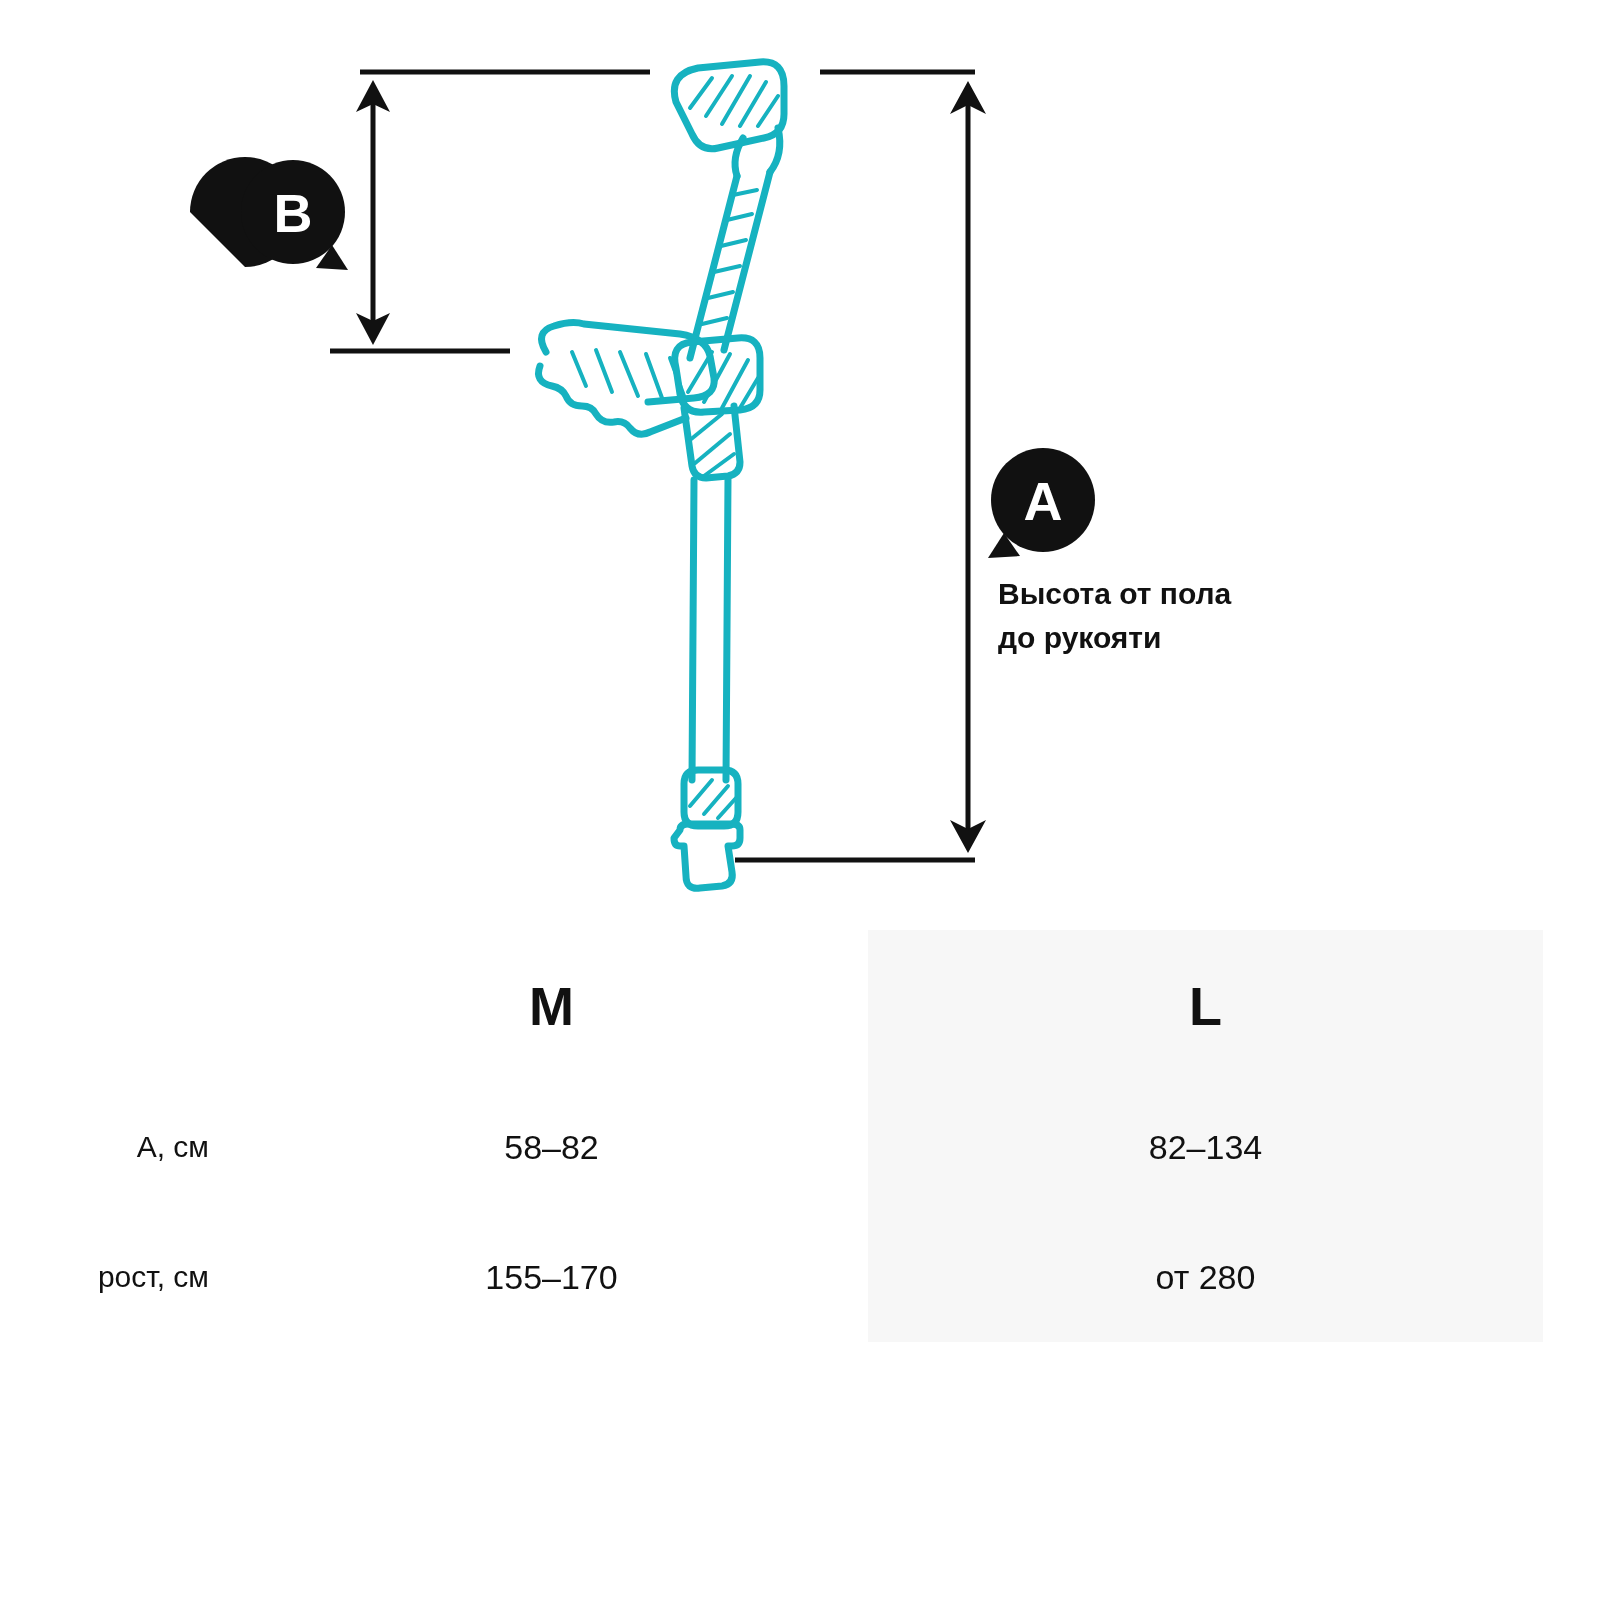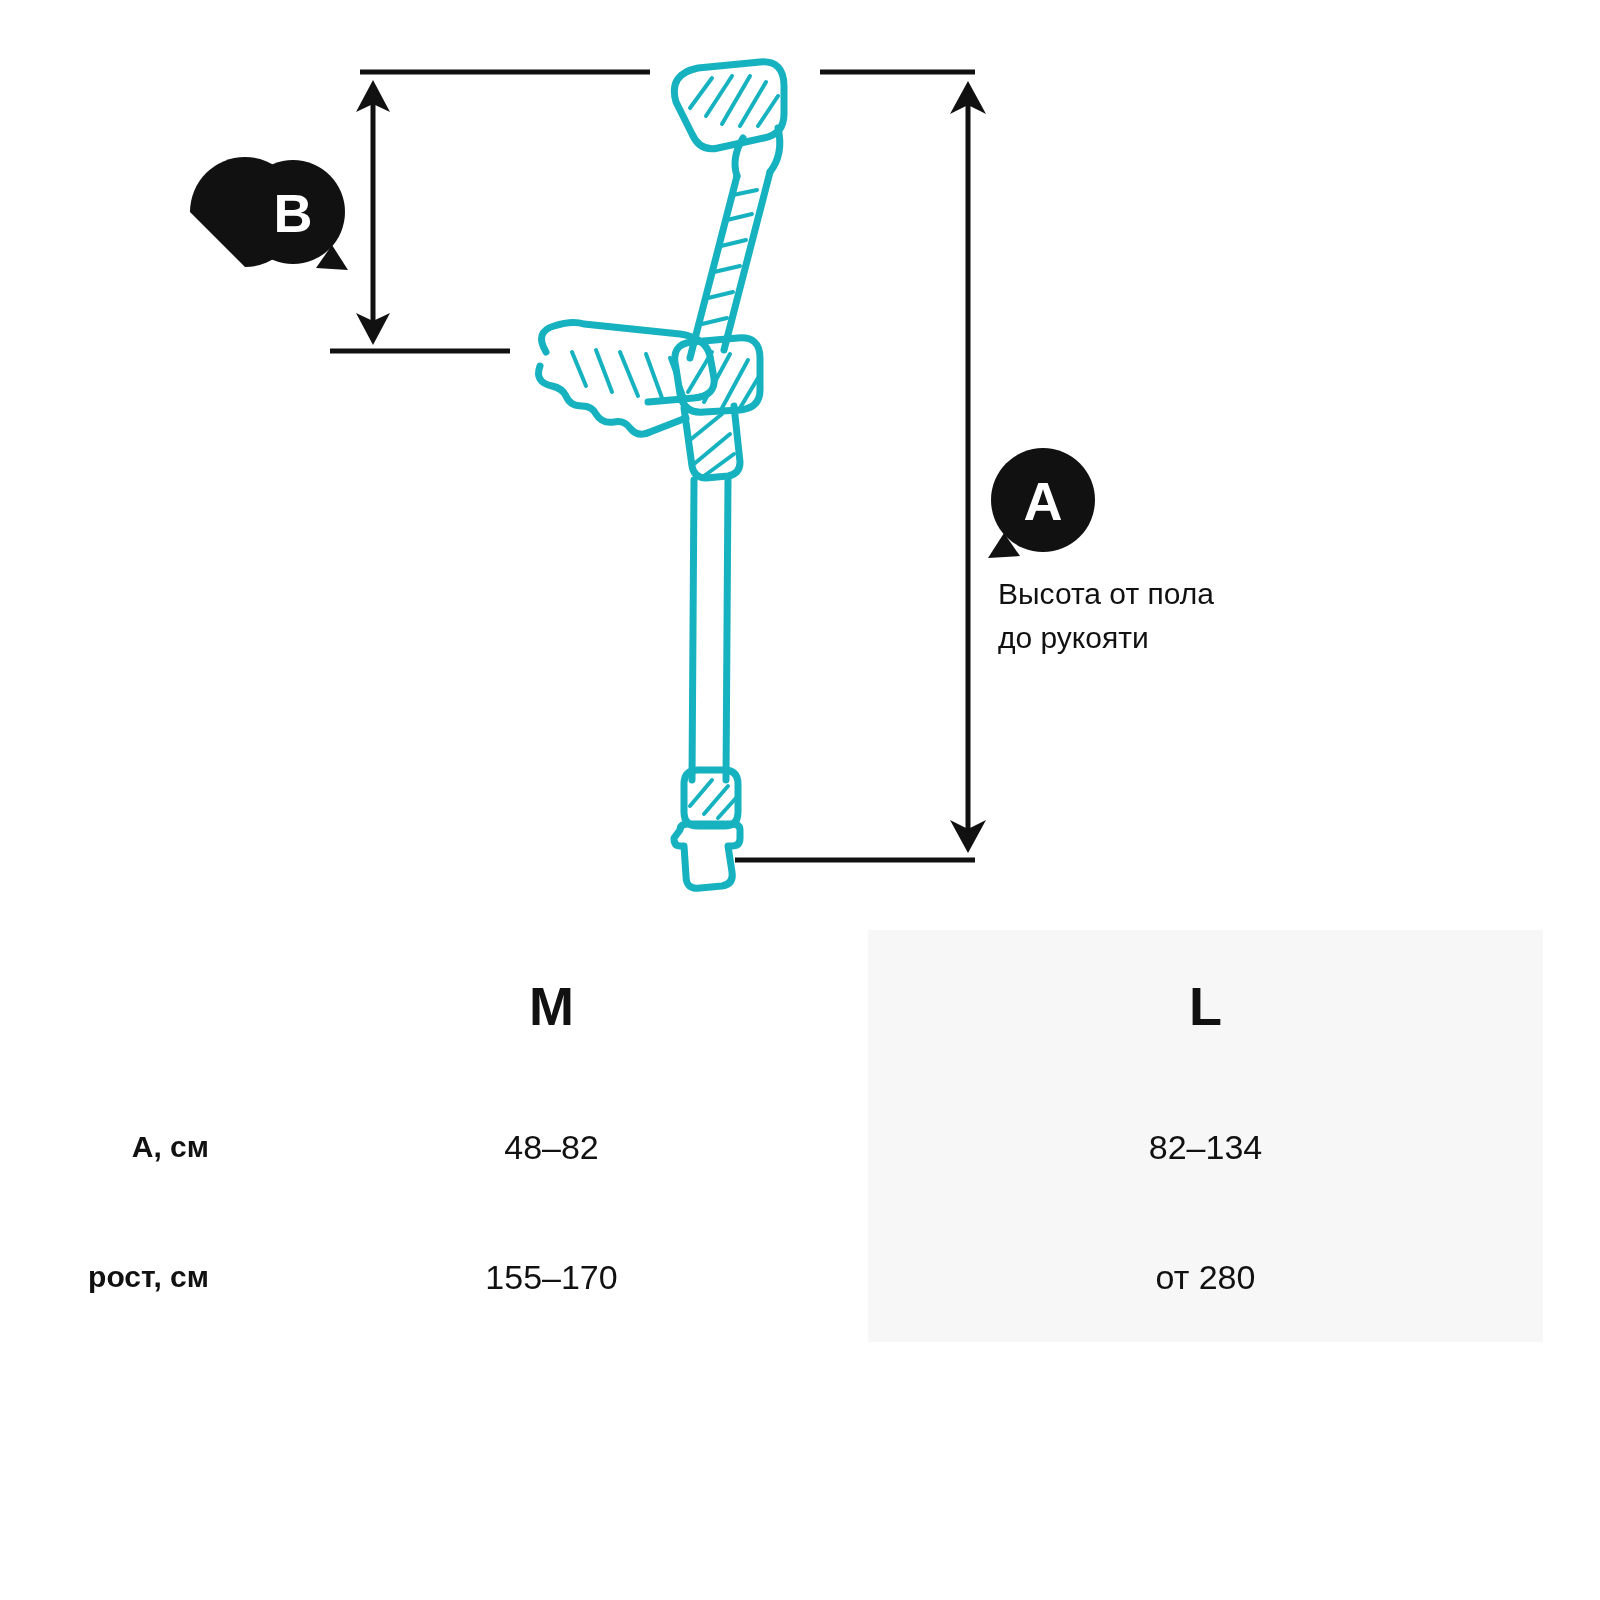--- a/index.html
+++ b/index.html
@@ -26,21 +26,21 @@
     display: block;
   }
   .marker-letter {
     font-family: "Liberation Sans", sans-serif;
     font-weight: bold;
     fill: #ffffff;
   }
   .callout-text {
     position: absolute;
     font-family: "Liberation Sans", sans-serif;
-    font-weight: normal;
+    font-weight: bold;
     font-size: 30px;
     line-height: 1.45;
     color: #111111;
     white-space: pre-line;
   }
   #callout-a-text {
     left: 998px;
     top: 572px;
     width: 340px;
   }
@@ -67,21 +67,21 @@
 
   .hdr-row td { height: 152px; }
   .hdr-cell {
     font-size: 54px;
     font-weight: bold;
     color: #111111;
   }
   .data-row td { height: 130px; }
   .row-label {
     font-size: 30px;
-    font-weight: bold;
+    font-weight: normal;
     color: #111111;
     text-align: right !important;
     padding-right: 26px !important;
     box-sizing: border-box;
   }
   .data-cell {
     font-size: 34px;
     color: #111111;
   }
   .shade { background: #f7f7f7; }
@@ -207,21 +207,21 @@
       <col class="col-l">
   </colgroup>
   <tbody>
     <tr class="hdr-row">
       <td></td>
       <td class="hdr-cell bd-left">M</td>
       <td class="hdr-cell bd-left shade">L</td>
     </tr>
     <tr class="data-row">
       <td class="row-label bd-top-dark">A, см</td>
-      <td class="data-cell bd-left bd-top-dark">48–82</td>
+      <td class="data-cell bd-left bd-top-dark">58–82</td>
       <td class="data-cell bd-left bd-top-dark shade">82–134</td>
     </tr>
     <tr class="data-row">
       <td class="row-label bd-top">рост, см</td>
       <td class="data-cell bd-left bd-top">155–170</td>
       <td class="data-cell bd-left bd-top shade">от 280</td>
     </tr>
   </tbody>
 </table>
 

